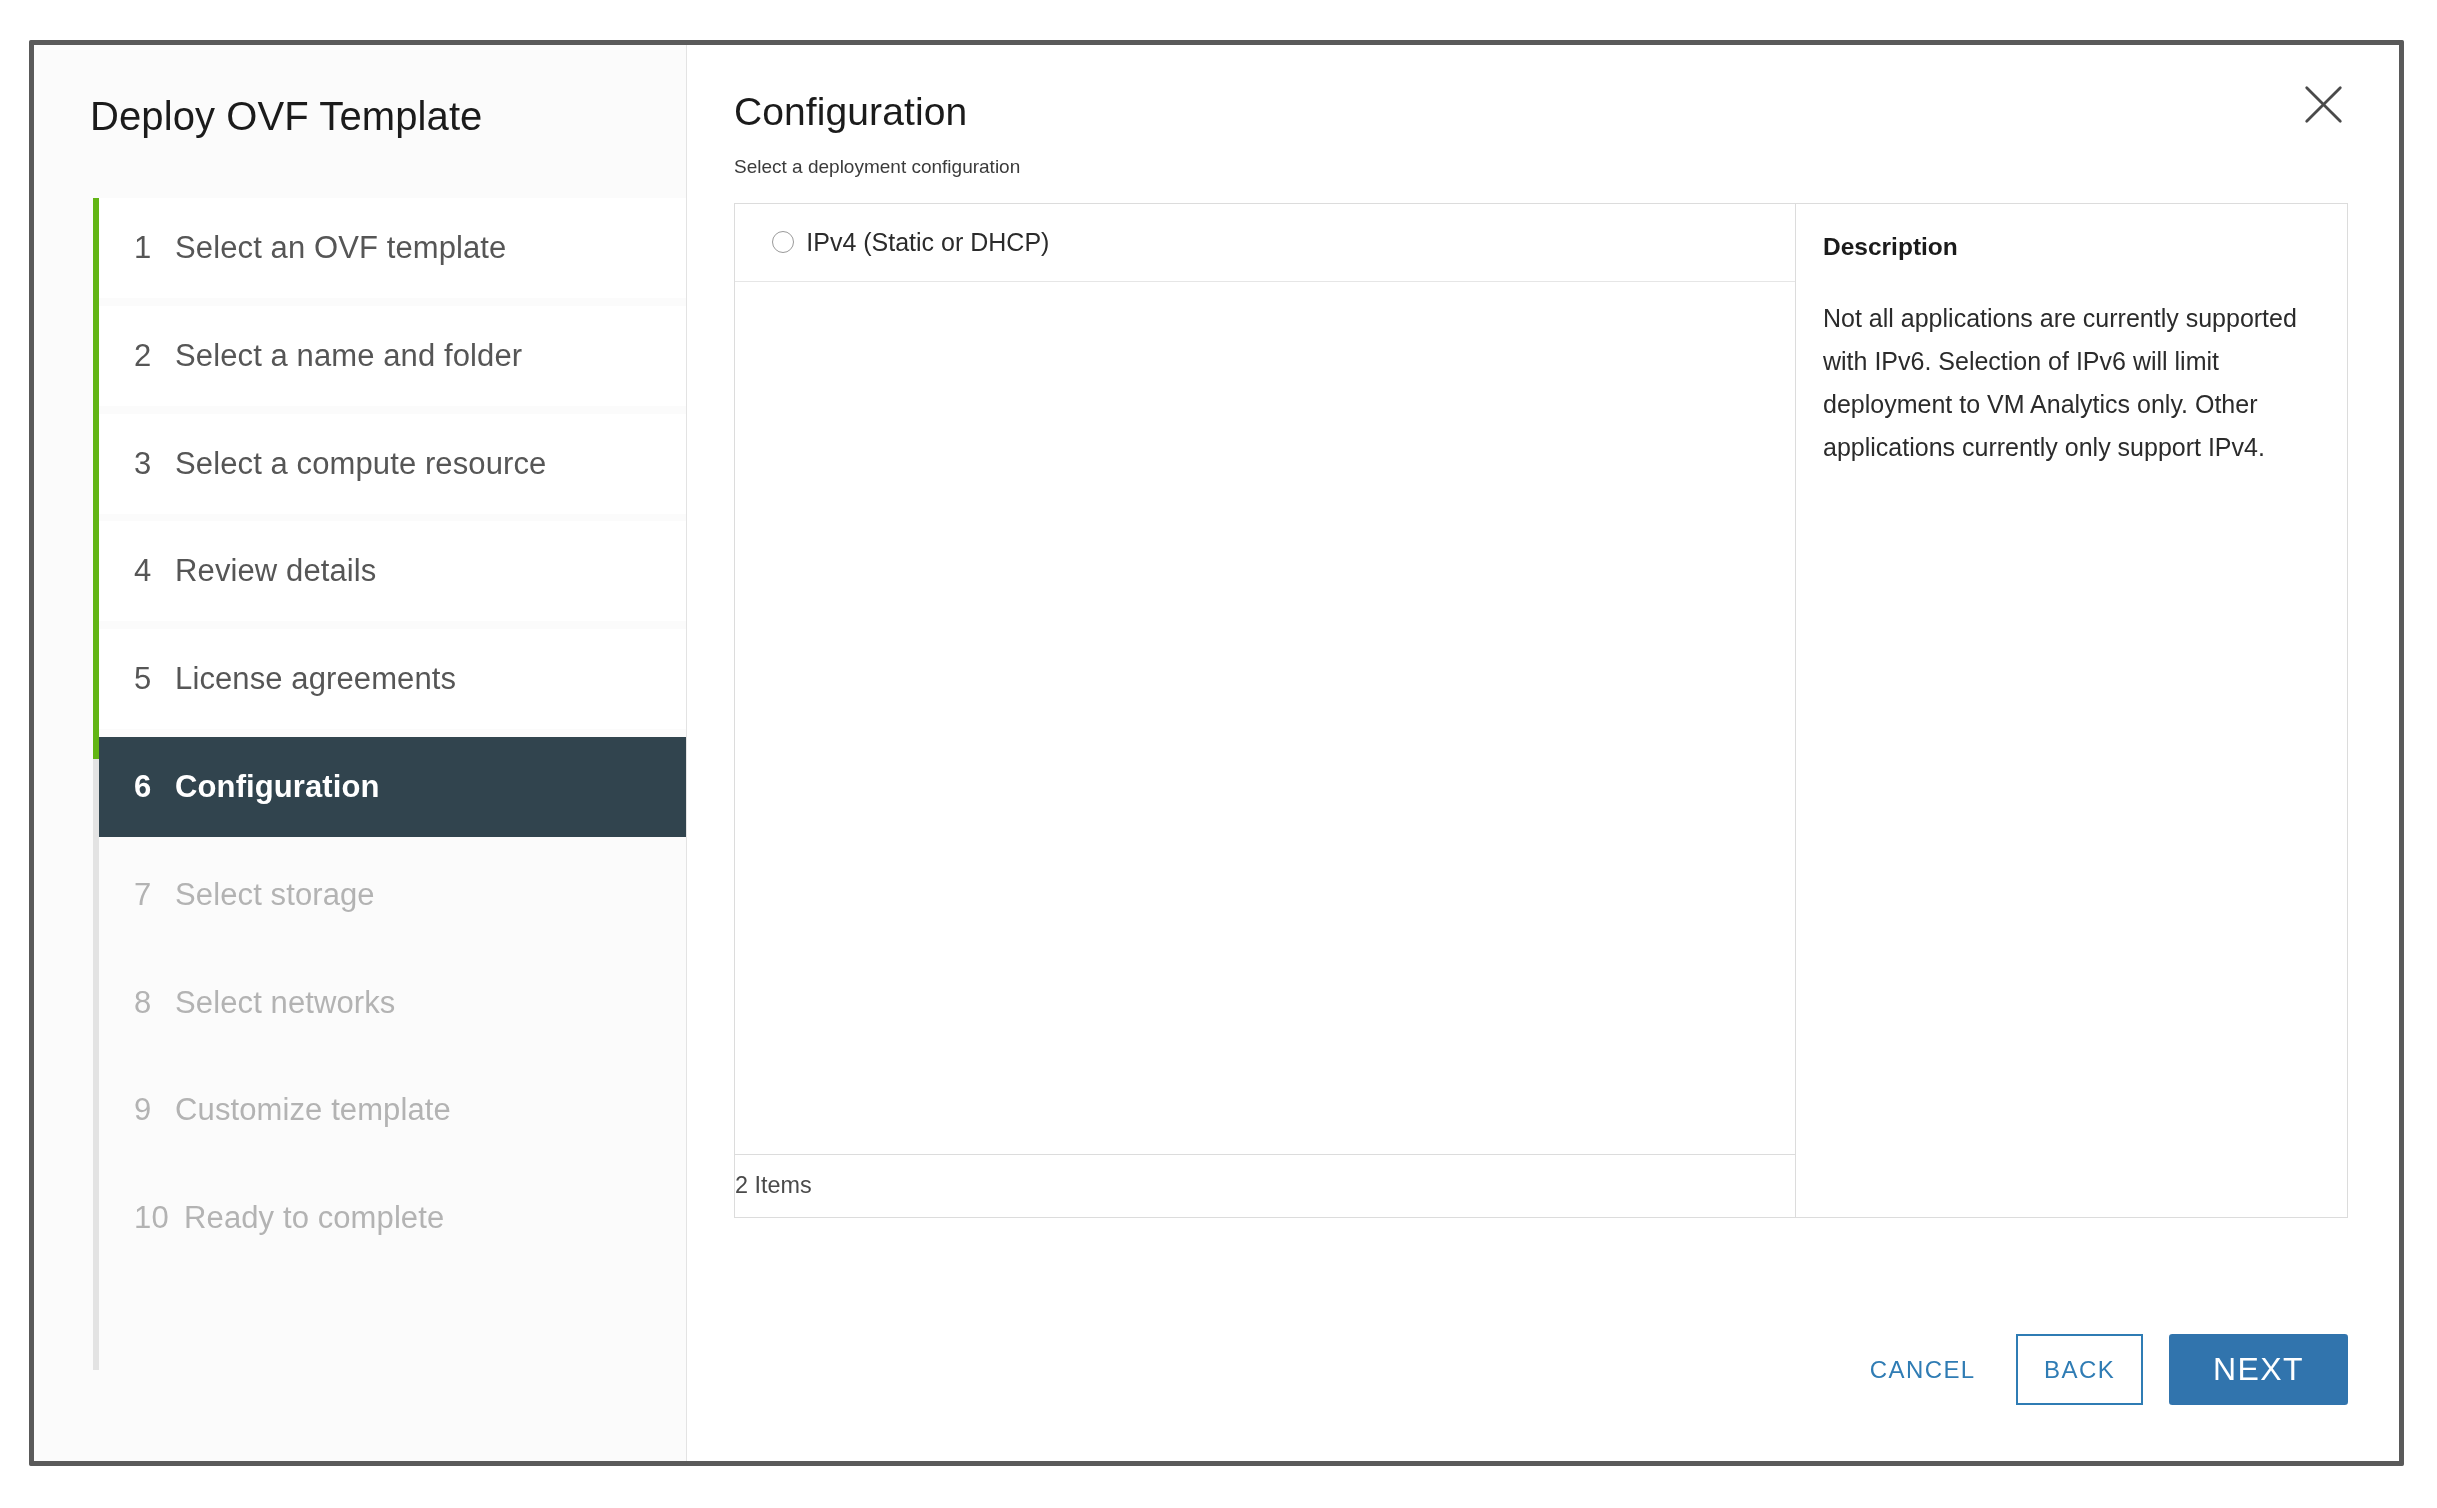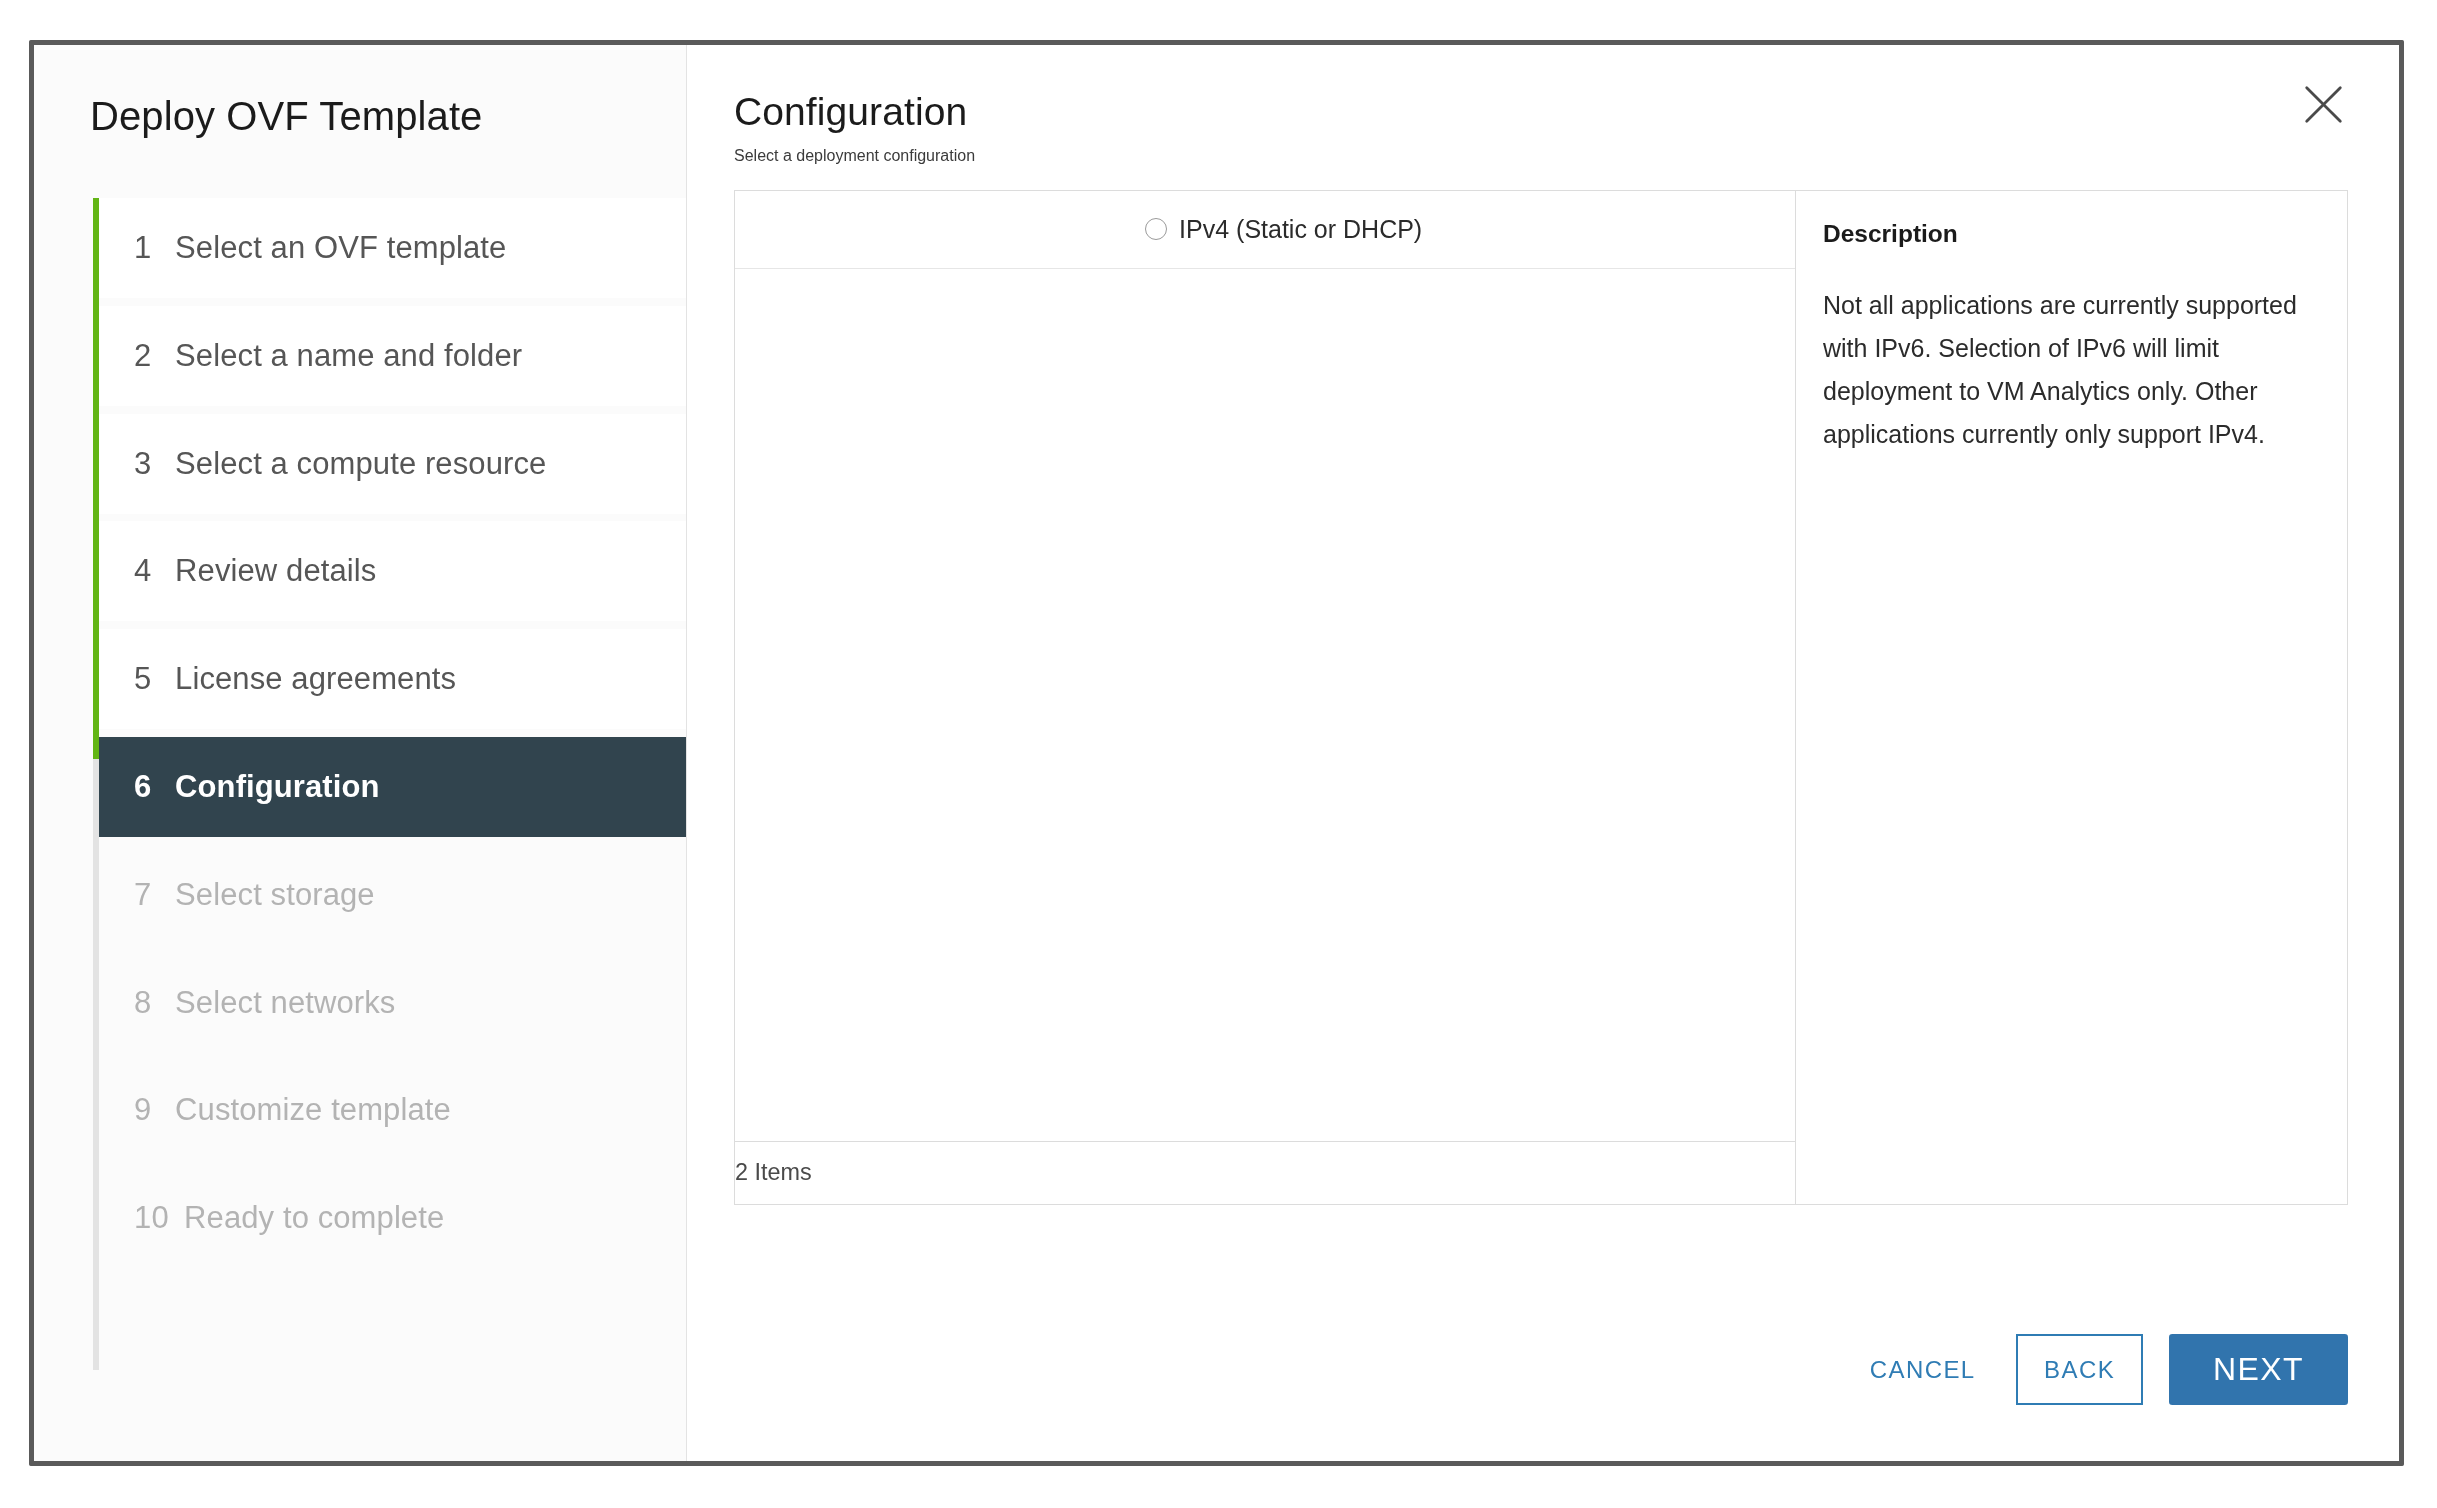--- a/index.html
+++ b/index.html
@@ -137,22 +137,22 @@
     position: relative;
   }
   .content-title {
     font-size: 39px;
     color: #1b1b1b;
     font-weight: 400;
     line-height: 1;
     letter-spacing: 0.1px;
   }
   .content-subtitle {
-    margin-top: 16px;
-    font-size: 16px;
+    margin-top: 25px;
+    font-size: 19px;
     color: #3b3b3b;
   }
   .close-btn {
     position: absolute;
     right: 52px;
     top: 36px;
     width: 47px;
     height: 47px;
     cursor: pointer;
   }
@@ -175,21 +175,20 @@
   }
   .list-body { flex: 1 1 auto; }
   .list-row {
     height: 78px;
     display: flex;
     align-items: center;
     padding-left: 37px;
     box-sizing: border-box;
     border-bottom: 1.7px solid #e6e6e6;
     cursor: pointer;
-    justify-content: center;
   }
   .list-row:last-child { border-bottom: 1.7px solid #e6e6e6; }
   .radio {
     width: 22px;
     height: 22px;
     flex: 0 0 22px;
     border-radius: 50%;
     border: 1.7px solid #9a9a9a;
     background: #ffffff;
     box-sizing: border-box;

